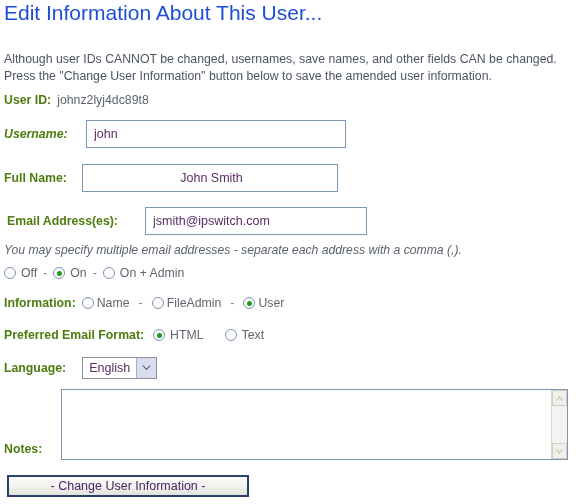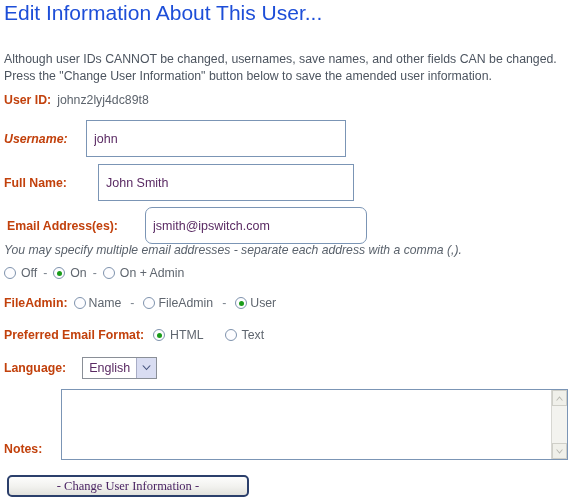--- a/index.html
+++ b/index.html
@@ -50,59 +50,59 @@
 
   
   .row {
     position: absolute;
     display: flex;
     align-items: center;
     white-space: nowrap;
   }
   .lbl {
     font-weight: bold;
-    color: #c2410c;
+    color: #4d7c0f;
     font-size: 12.3px;
   }
   .val-plain {
     color: #5d646d;
     font-size: 12.3px;
   }
 
   
   .tbox {
     box-sizing: border-box;
     border: 1px solid #7b95b5;
     background: #ffffff;
     color: #5a2a63;
     font-family: "Liberation Sans", sans-serif;
     font-size: 12.5px;
     padding: 2px 4px 2px 7px;
-    height: 37px;
+    height: 28px;
     outline: none;
   }
 
   
   #row-userid { left: 4px; top: 93px; }
   #row-userid .lbl { margin-right: 6px; }
 
   
   #row-username { left: 4px; top: 120px; }
   #row-username .lbl { width: 80px; font-style: italic; }
   #in-username { width: 260px; margin-left: 2px; }
 
   
   #row-fullname { left: 4px; top: 164px; }
   #row-fullname .lbl { width: 74px; }
-  #in-fullname { width: 256px; margin-left: 20px; }
+  #in-fullname { width: 256px; margin-left: 4px; text-align: center; }
 
   
   #row-email { left: 7px; top: 207px; }
   #row-email .lbl { width: 136px; }
-  #in-email { width: 222px; margin-left: 2px; border-radius: 7px; }
+  #in-email { width: 222px; margin-left: 2px; }
 
   
   .hint {
     position: absolute;
     left: 4px;
     top: 243px;
     font-style: italic;
     font-size: 12.2px;
     color: #5a626c;
     white-space: nowrap;
@@ -232,24 +232,24 @@
 
   
   .submit-btn {
     position: absolute;
     left: 7px;
     top: 475px;
     width: 242px;
     height: 22px;
     box-sizing: border-box;
     border: 2px solid #2b3f6b;
-    border-radius: 5px;
+    border-radius: 0;
     background: linear-gradient(to bottom, #fdfdfc 0%, #f1f1ee 55%, #e2e2dd 100%);
     color: #4a2363;
-    font-family: Liberation Serif, serif;
+    font-family: Liberation Sans, sans-serif;
     font-size: 12.5px;
     display: flex;
     align-items: center;
     justify-content: center;
     cursor: pointer;
     padding: 0;
   }
 </style>
 </head>
 <body>
@@ -296,21 +296,21 @@
       <span class="rtext">On</span>
     </span>
     <span class="dash">-</span>
     <span class="ritem">
       <span class="radio"></span>
       <span class="rtext">On + Admin</span>
     </span>
   </div>
 
   <div class="row" id="row-perm">
-    <span class="lbl">FileAdmin:</span>
+    <span class="lbl">Information:</span>
     <span class="ritem">
       <span class="radio"></span>
       <span class="rtext">Name</span>
     </span>
     <span class="dash">-</span>
     <span class="ritem">
       <span class="radio"></span>
       <span class="rtext">FileAdmin</span>
     </span>
     <span class="dash">-</span>

